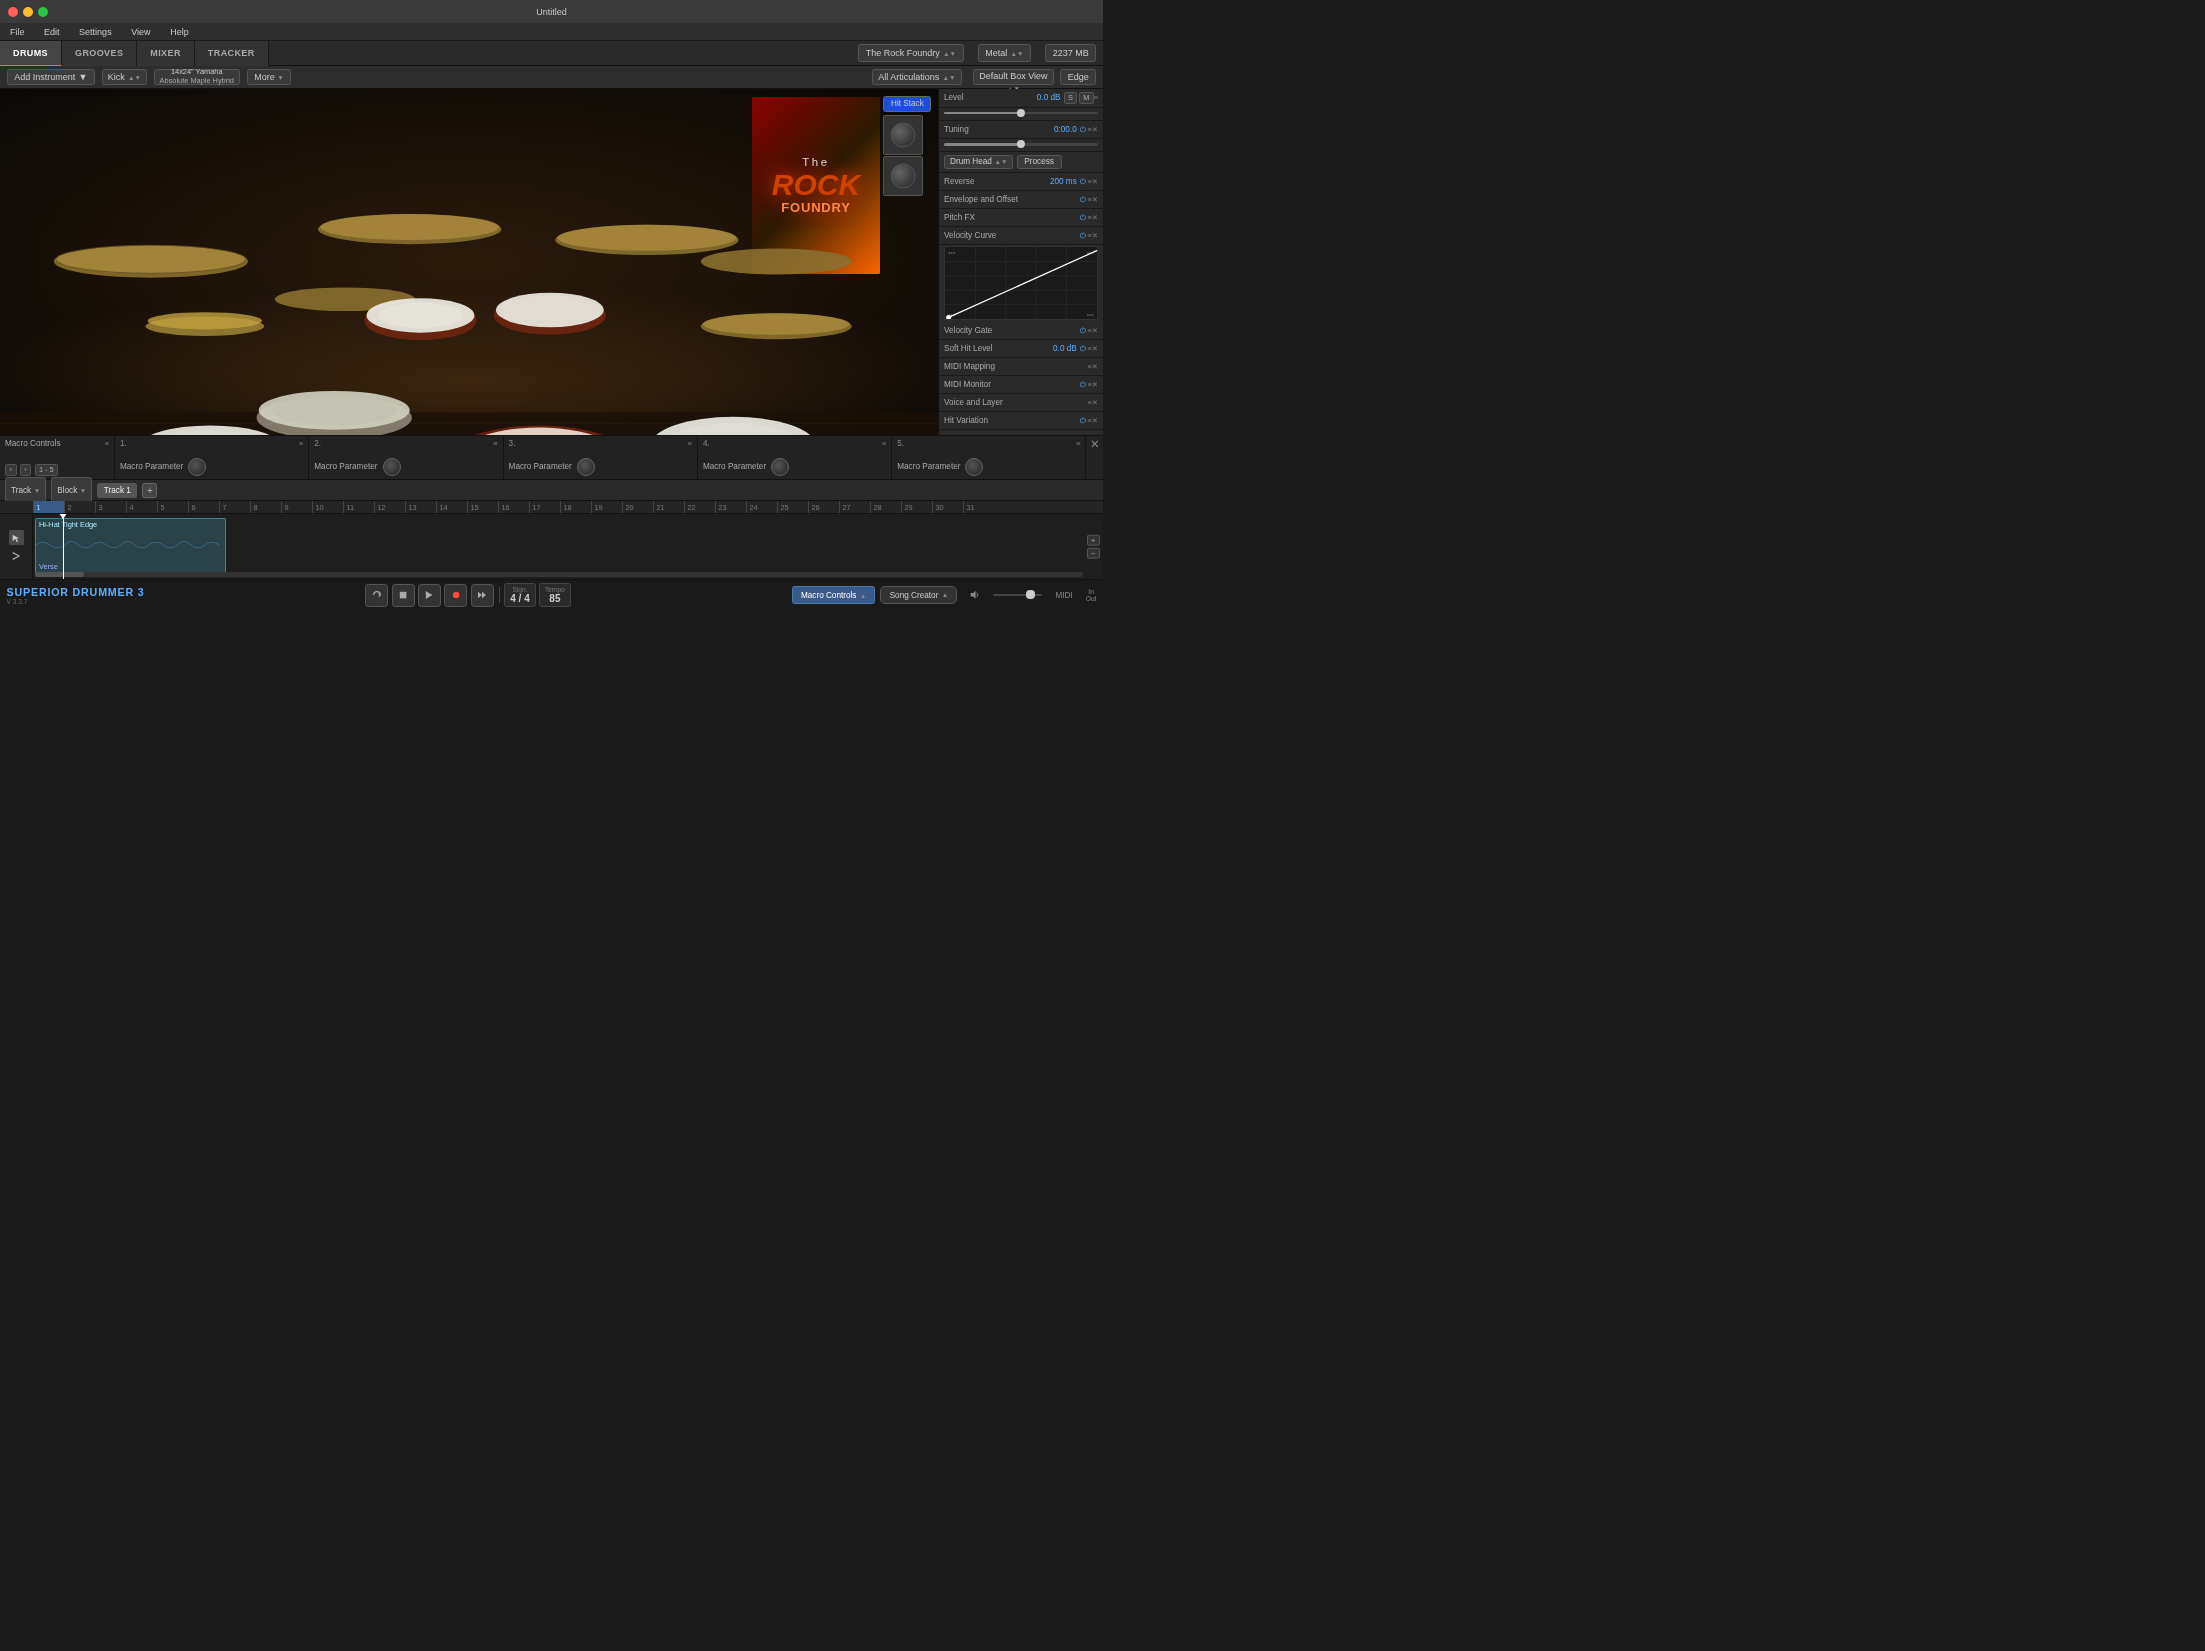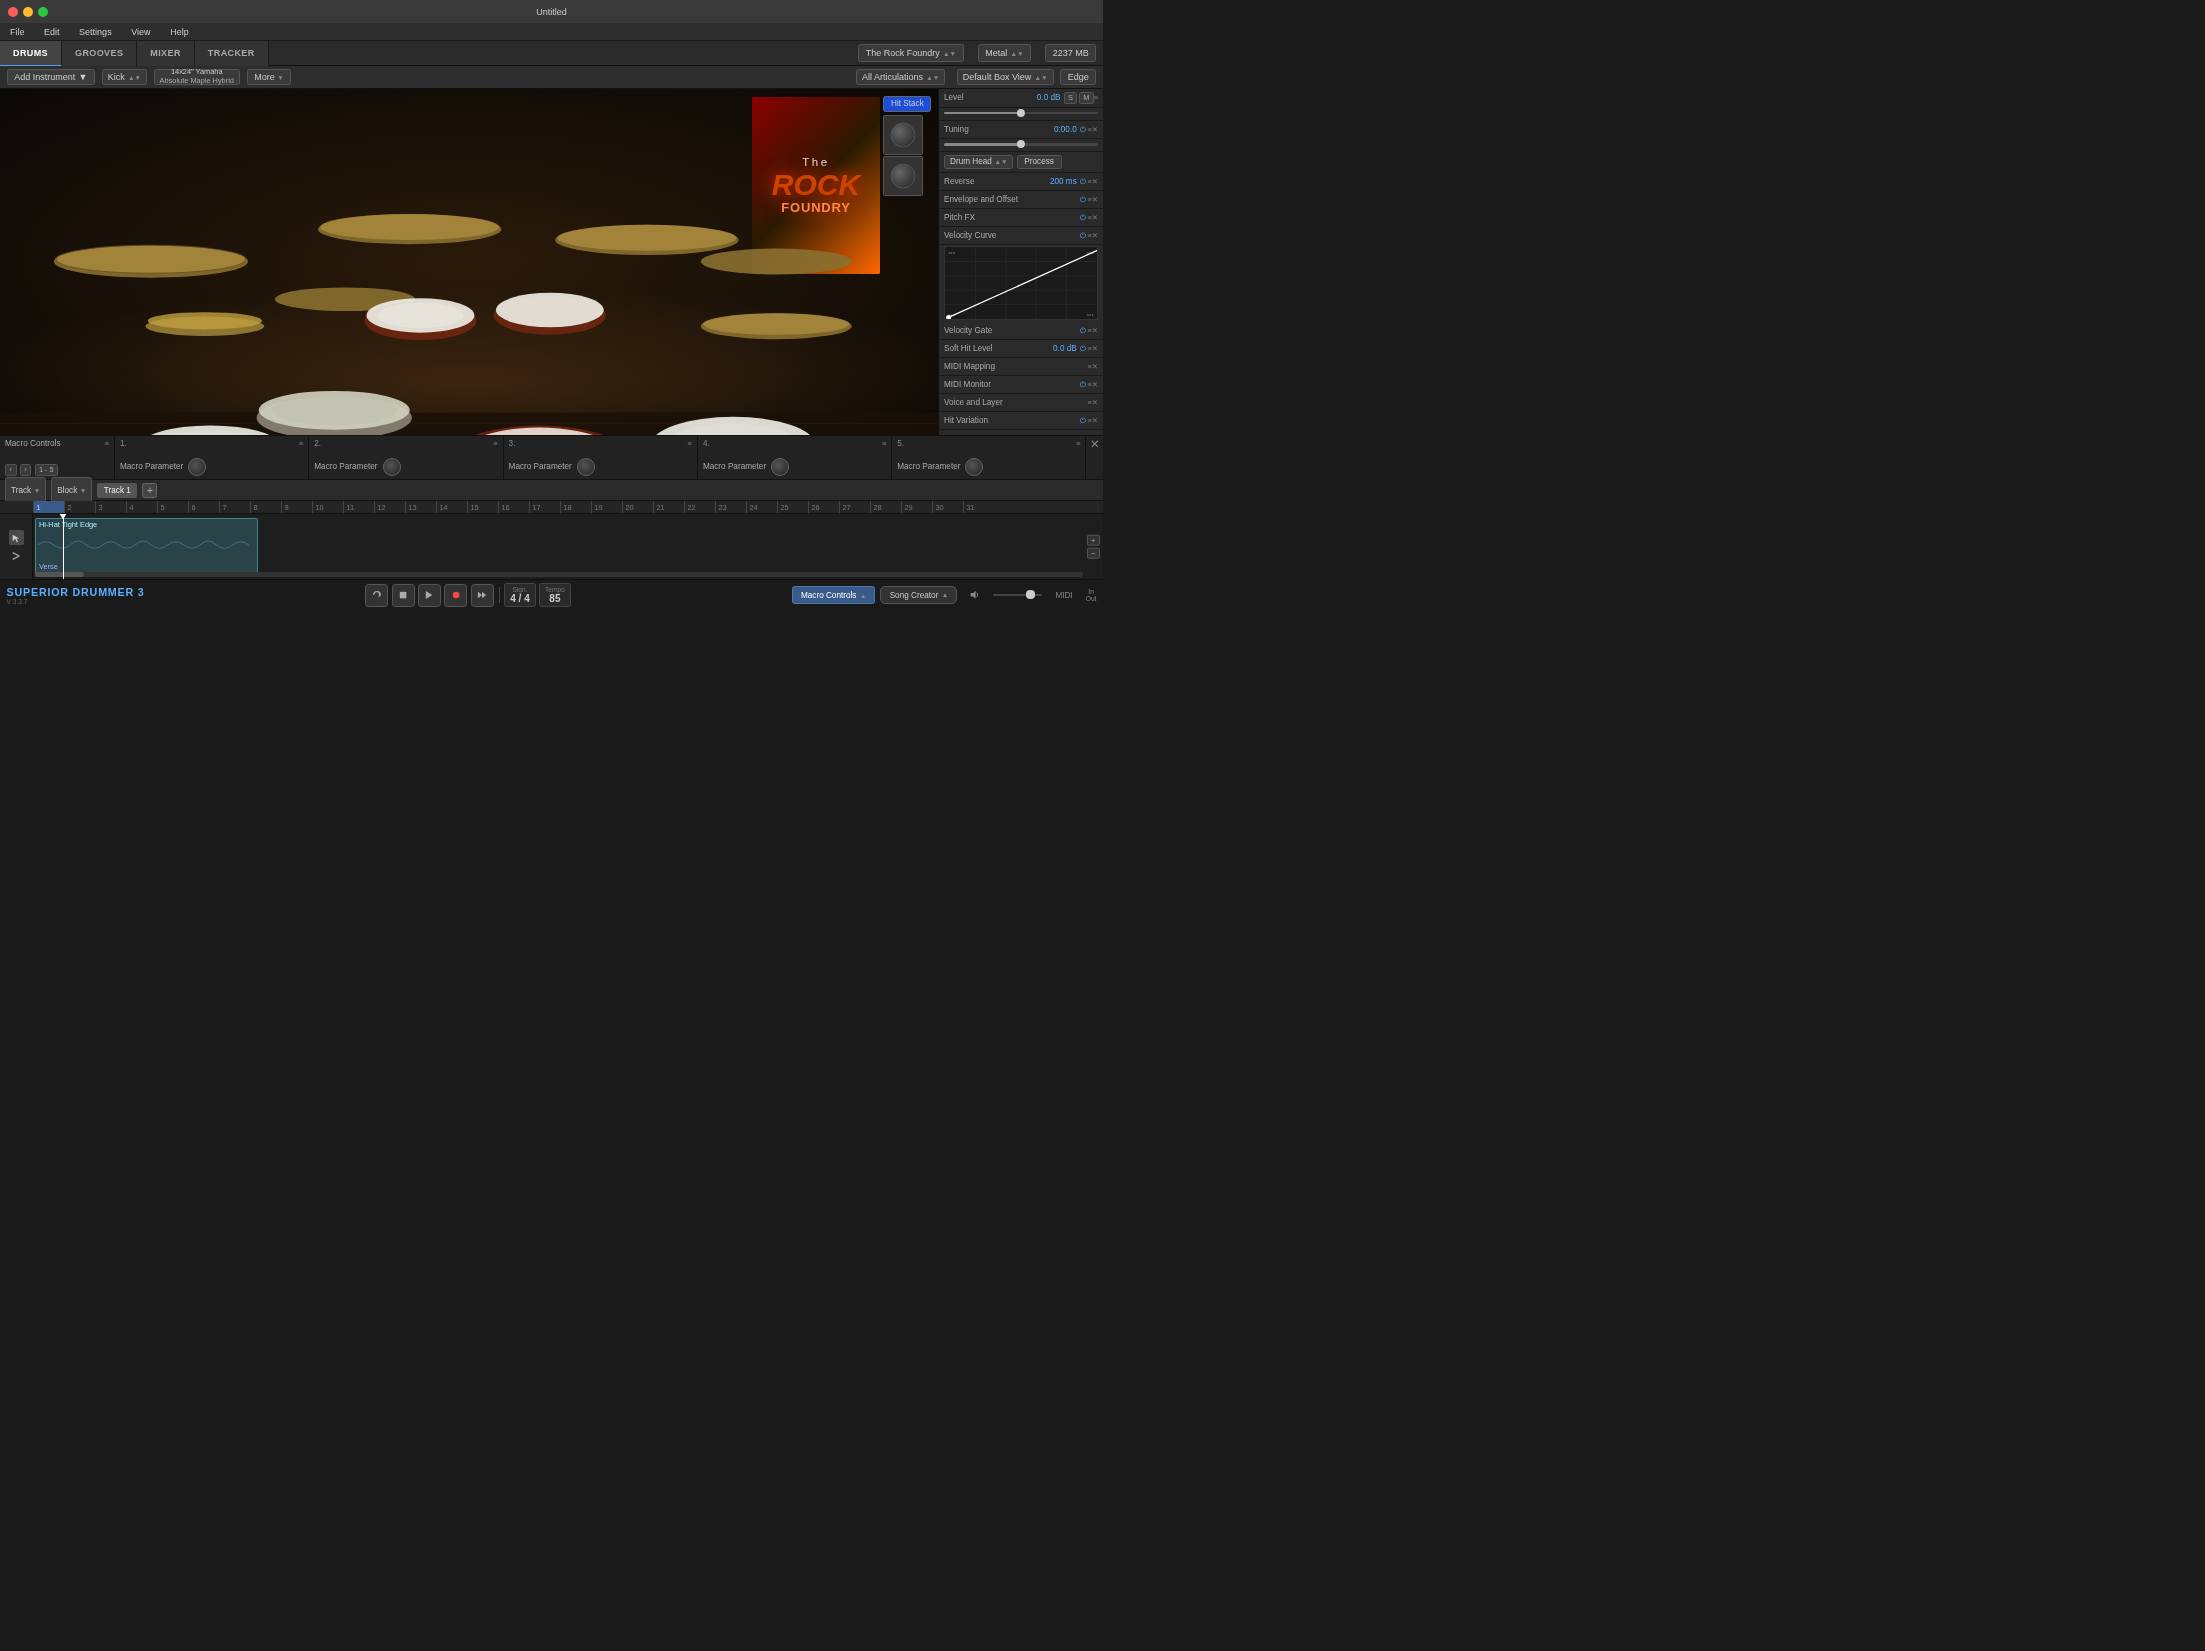--- a/index.html
+++ b/index.html
@@ -539,21 +539,21 @@
     .track-content {
       flex: 1;
       position: relative;
       background: #1e1e1e;
       overflow: hidden;
     }
     .track-block {
       position: absolute;
       top: 3.3px;
       left: 1.6px;
-      width: 223px;
+      width: 191px;
       height: 56px;
       background: rgba(80, 180, 200, 0.25);
       border: 0.8px solid rgba(80, 200, 220, 0.5);
       border-radius: 1.6px;
       overflow: hidden;
     }
     .track-block-label {
       font-size: 7.4px;
       color: #aaeeff;
       padding: 1.6px 3.3px;
@@ -852,21 +852,21 @@
     <span style="font-size:7.4px;color:#aaa;">Absolute Maple Hybrid</span>
   </div>
   <div class="more-btn">
     <span>More</span>
     <span class="chevron">▼</span>
   </div>
   <div class="artic-select">
     <span>All Articulations</span>
     <span class="chevron">▲▼</span>
   </div>
-  <div class="view-select" style="margin-left:5px;">
+  <div class="view-select" style="margin-left:5px;flex-direction:column;">
     <span>Default Box View</span>
     <span class="chevron">▲▼</span>
   </div>
   <div class="show-btn">
     <span>Edge</span>
   </div>
 </div>
 
 <div id="main-content">
 

